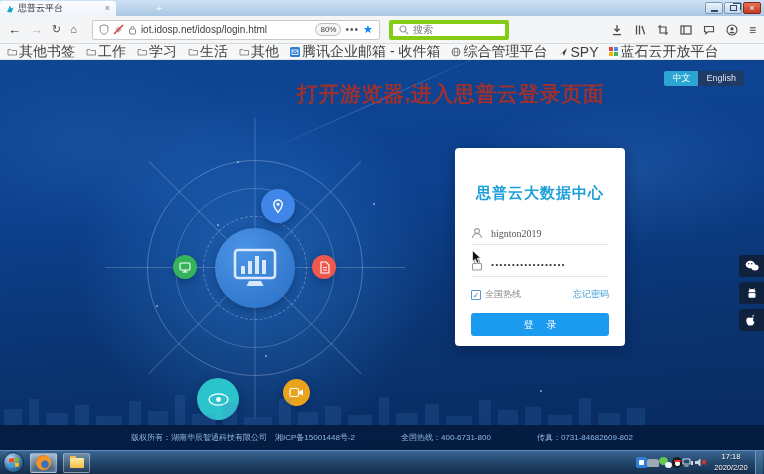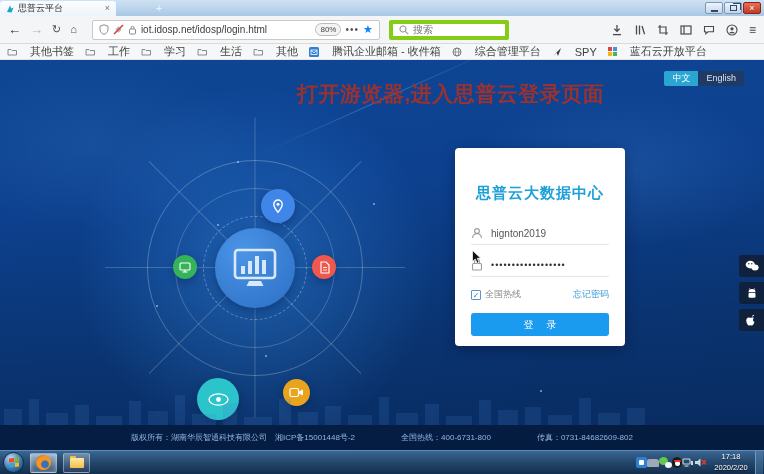--- a/index.html
+++ b/index.html
@@ -30,21 +30,21 @@
   .url{font-size:10px;color:#3d3d3d;white-space:nowrap;overflow:hidden}
   .zoombadge{font-size:8px;color:#444;border:1px solid #bbb;border-radius:7px;padding:0 4px;background:#f4f4f4;line-height:11px}
   .starbtn{color:#0a84ff;font-size:11px;line-height:1}
   .morebtn{color:#555;font-size:10px;letter-spacing:1px;line-height:1}
   .searchbar{width:120px;height:20px;background:#fff;border:4px solid #84cc16;border-radius:2px;display:flex;align-items:center;gap:4px;padding:0 6px}
   .searchbar input{border:none;outline:none;width:80px;font-size:10px;color:#444;background:transparent;font-family:inherit}
   .toolicons{margin-left:auto;display:flex;align-items:center;gap:11px}
   .menubtn{font-size:12px;color:#444;line-height:1}
 
   .bmbar{height:16px;background:#f6f7f8;border-bottom:1px solid #e4e4e4;display:flex;align-items:center;padding:0 7px;gap:11px}
-  .bm{display:flex;align-items:center;gap:13px;font-size:11px;color:#3f3f3f;white-space:nowrap}
+  .bm{display:flex;align-items:center;gap:2px;font-size:14px;color:#3f3f3f;white-space:nowrap}
 
   
   .page{position:relative;height:390px;overflow:hidden;
     background:
       radial-gradient(circle 250px at 255px 205px, rgba(45,125,210,.55), rgba(45,125,210,0) 72%),
       radial-gradient(ellipse 220px 110px at 82% 28%, rgba(85,155,225,.16), transparent 70%),
       radial-gradient(ellipse 240px 120px at 12% 22%, rgba(85,155,225,.14), transparent 70%),
       linear-gradient(175deg,#0e4694 0%,#0d4190 32%,#0a336f 70%,#082a5e 100%);}
   .streak{position:absolute;left:250px;top:40px;width:260px;height:1px;background:linear-gradient(90deg,transparent,rgba(160,200,245,.35),transparent);transform:rotate(-24deg)}
   .dot{position:absolute;width:2px;height:2px;border-radius:50%;background:#cfe4ff;opacity:.65}
@@ -70,21 +70,21 @@
   .bub.right{left:172px;top:102px;width:24px;height:24px;background:#f0584e}
   .bub.bl{left:57px;top:225px;width:42px;height:42px;background:#2cc4cb}
   .bub.br{left:143px;top:226px;width:27px;height:27px;background:#e9a31d}
 
   
   .panel{position:absolute;left:455px;top:88px;width:170px;height:198px;background:#fff;border-radius:4px;
          box-shadow:0 3px 14px rgba(0,10,40,.35);padding:0 16px}
   .panel h1{padding-top:36px;text-align:center;font-size:15px;font-weight:600;color:#1da0d8;letter-spacing:1px}
   .frow{margin-top:24px;display:flex;align-items:center;gap:8px;border-bottom:1px solid #e6e6e6;padding-bottom:5px}
   .frow.pw{margin-top:13px}
-  .frow input{border:none;outline:none;background:transparent;width:108px;font-size:10px;color:#555;font-family:Liberation Sans, sans-serif}
+  .frow input{border:none;outline:none;background:transparent;width:108px;font-size:10px;color:#555;font-family:Liberation Serif, serif}
   .frow.pw input{font-size:9px;letter-spacing:1px;color:#333}
   .orow{margin-top:11px;display:flex;align-items:center;justify-content:space-between}
   .remember{display:flex;align-items:center;gap:4px}
   .cbox{width:10px;height:10px;border:1px solid #5a93cf;border-radius:1px;background:#fff;color:#2b7fd0;
         font-size:8px;line-height:9px;text-align:center;font-weight:700}
   .rlabel{font-size:9px;color:#8a8a8a}
   .forgot{font-size:9px;color:#3f9bd8}
   .loginbtn{margin-top:12px;height:23px;background:#1a9bf0;border-radius:3px;color:#fff;font-size:10px;
             letter-spacing:5px;display:flex;align-items:center;justify-content:center;text-indent:5px}
   .pcursor{position:absolute;left:16px;top:102px}

